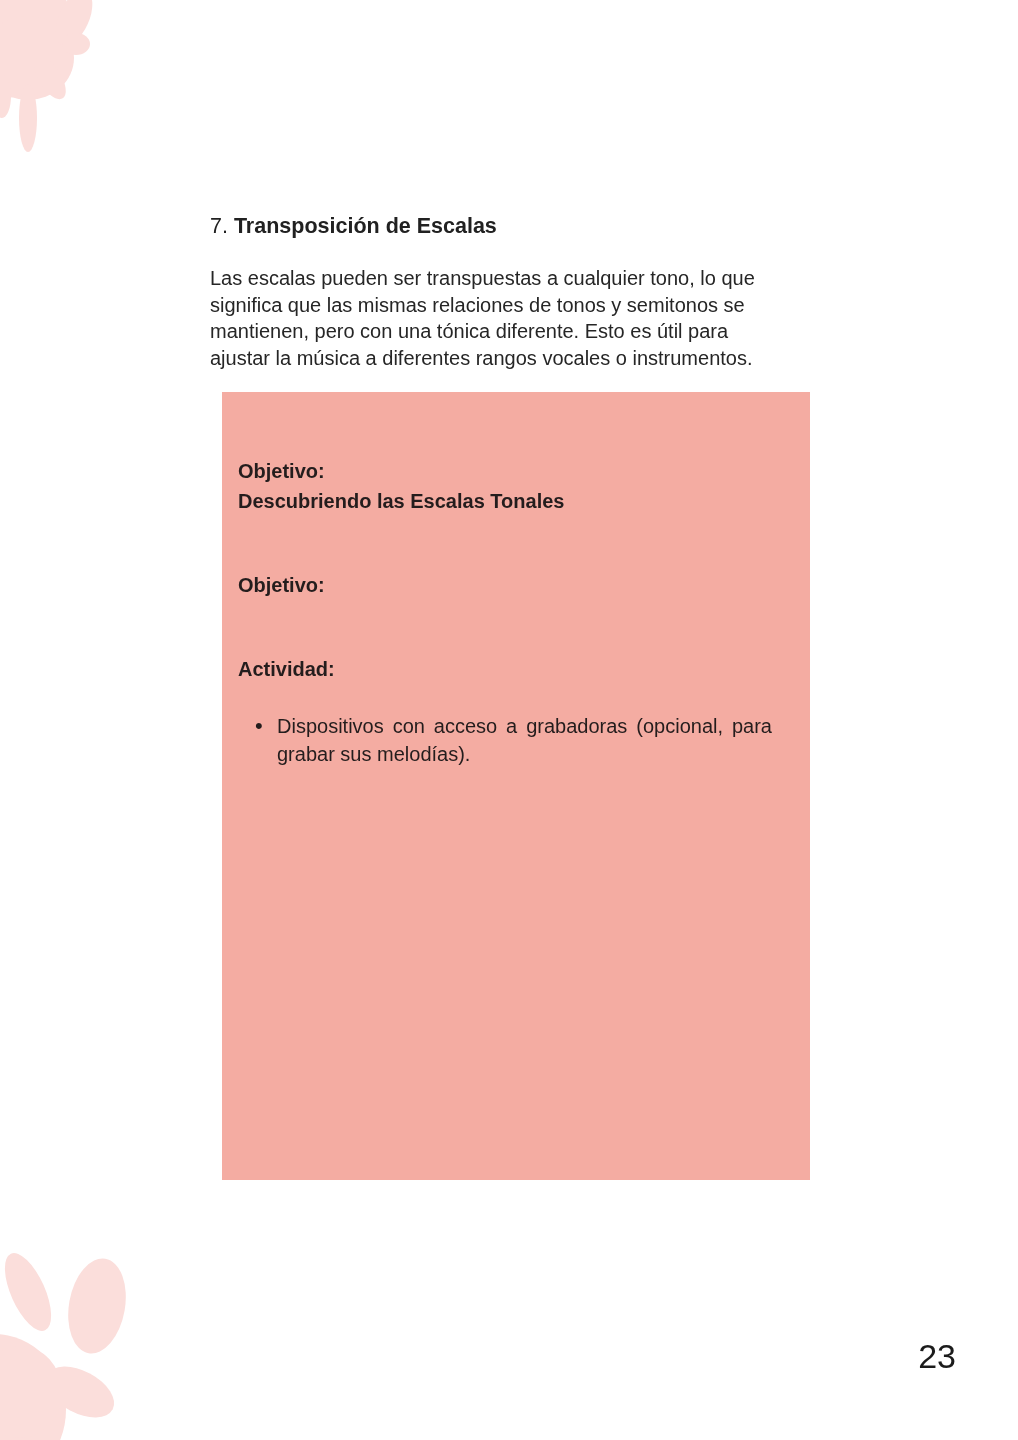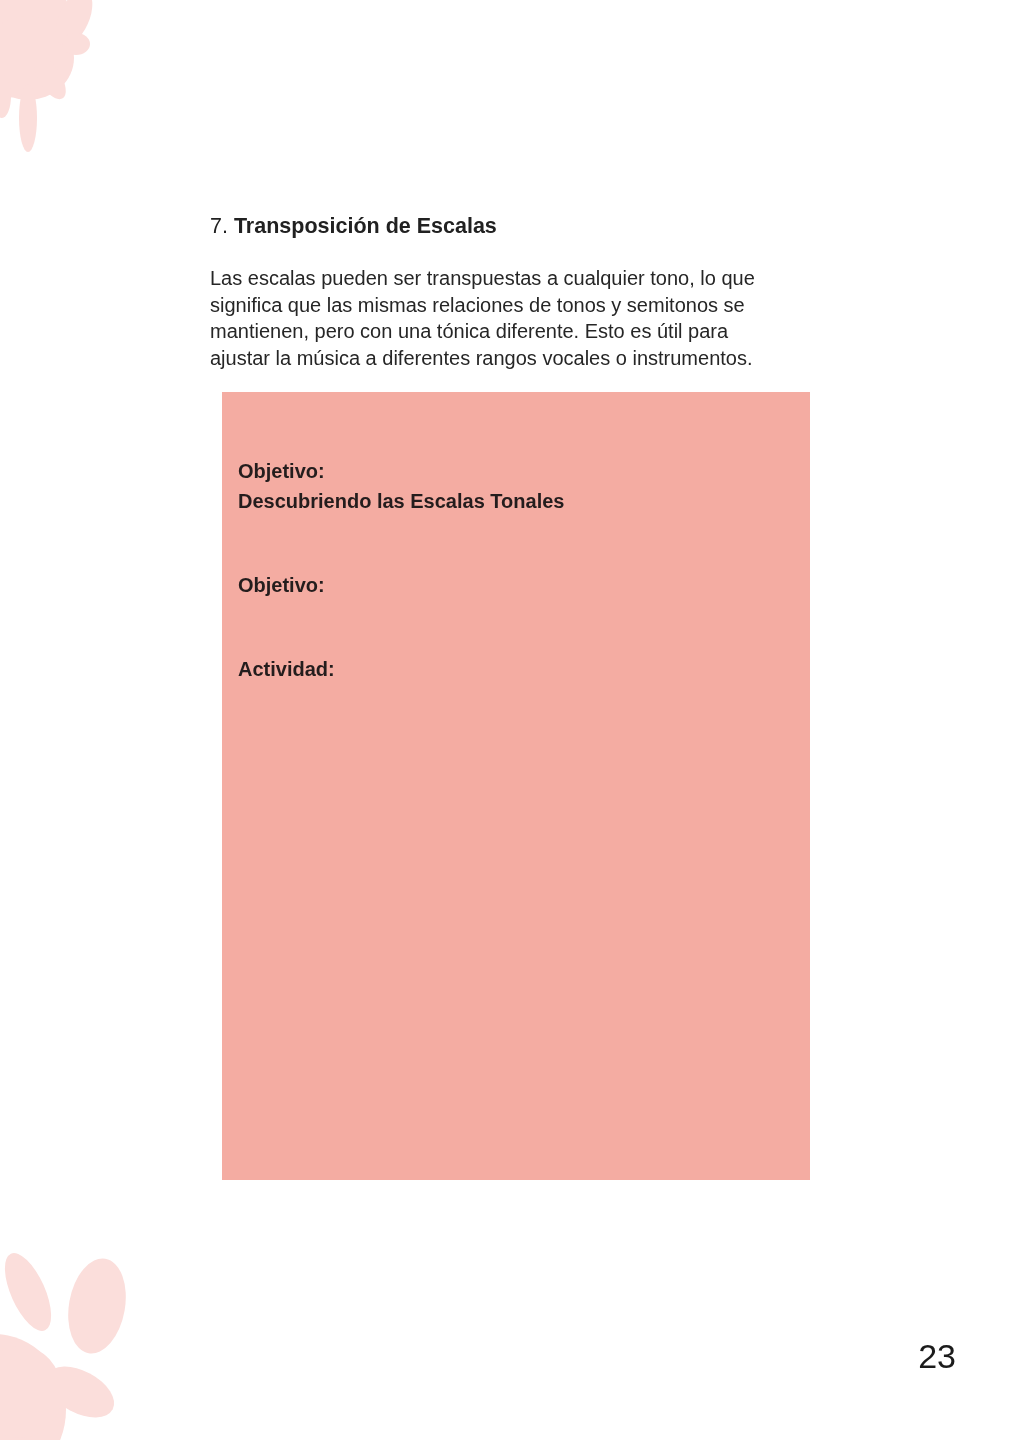--- a/index.html
+++ b/index.html
@@ -121,20 +121,21 @@
         <div>Descubriendo las Escalas Tonales</div>
       </div>
 
       <div class="card-heading mt-section">Objetivo:</div>
 
 
 
       <div class="card-heading mt-section">Actividad:</div>
 
       <ul class="bullet-list">
+        <li>Dispositivos con acceso a grabadoras (opcional, para grabar sus melodías).</li>
       </ul>
 
     </div>
   </div>
 
   <div class="page-number">23</div>
 
 </div>
 
 </body></html>

